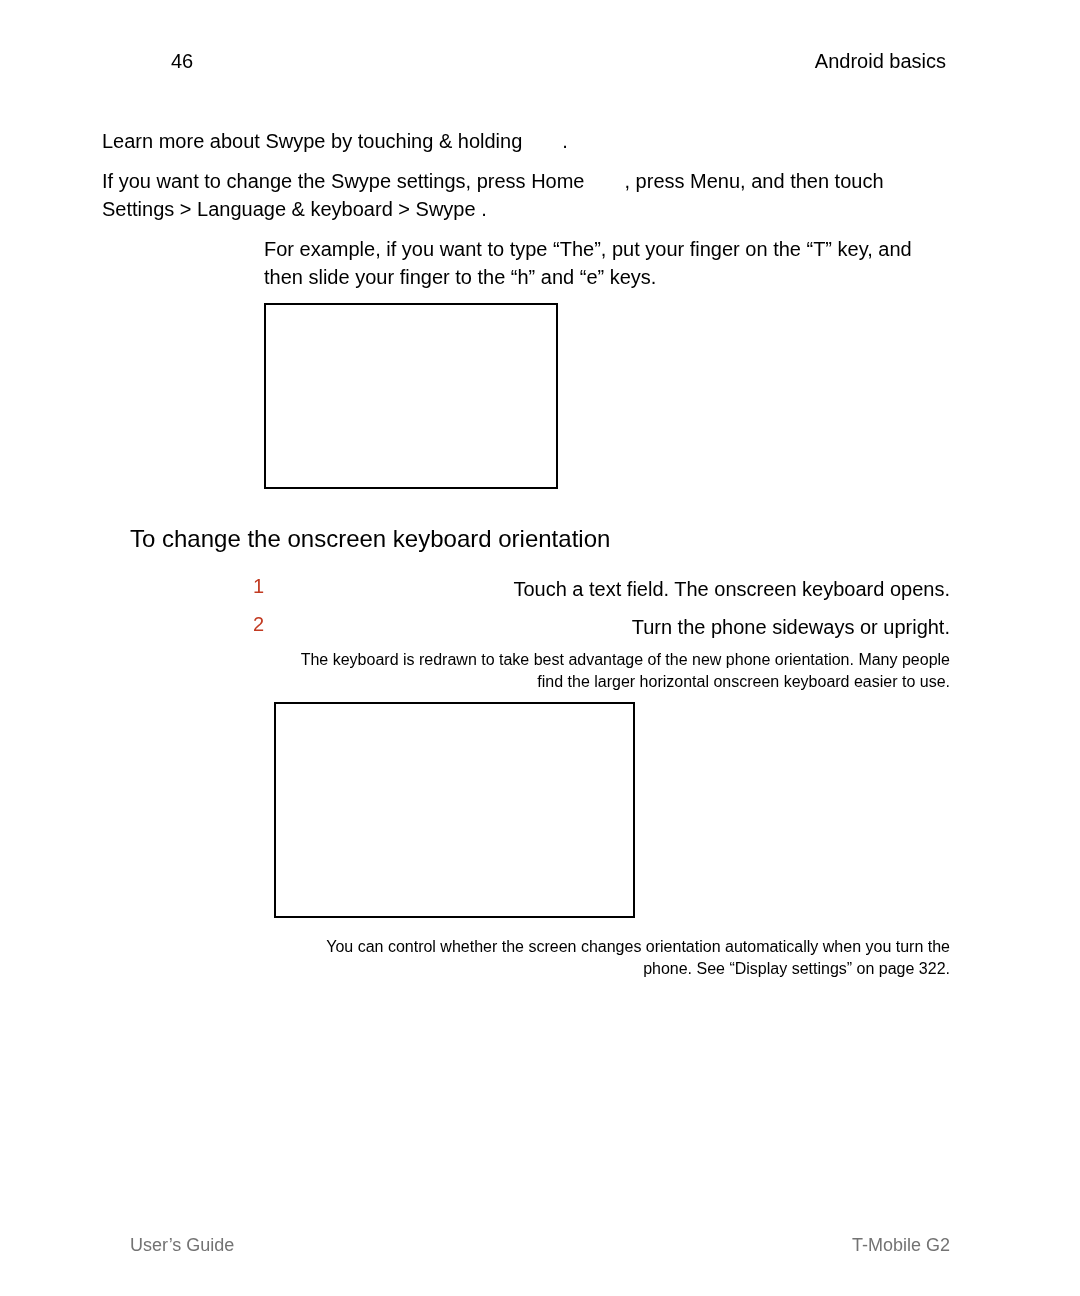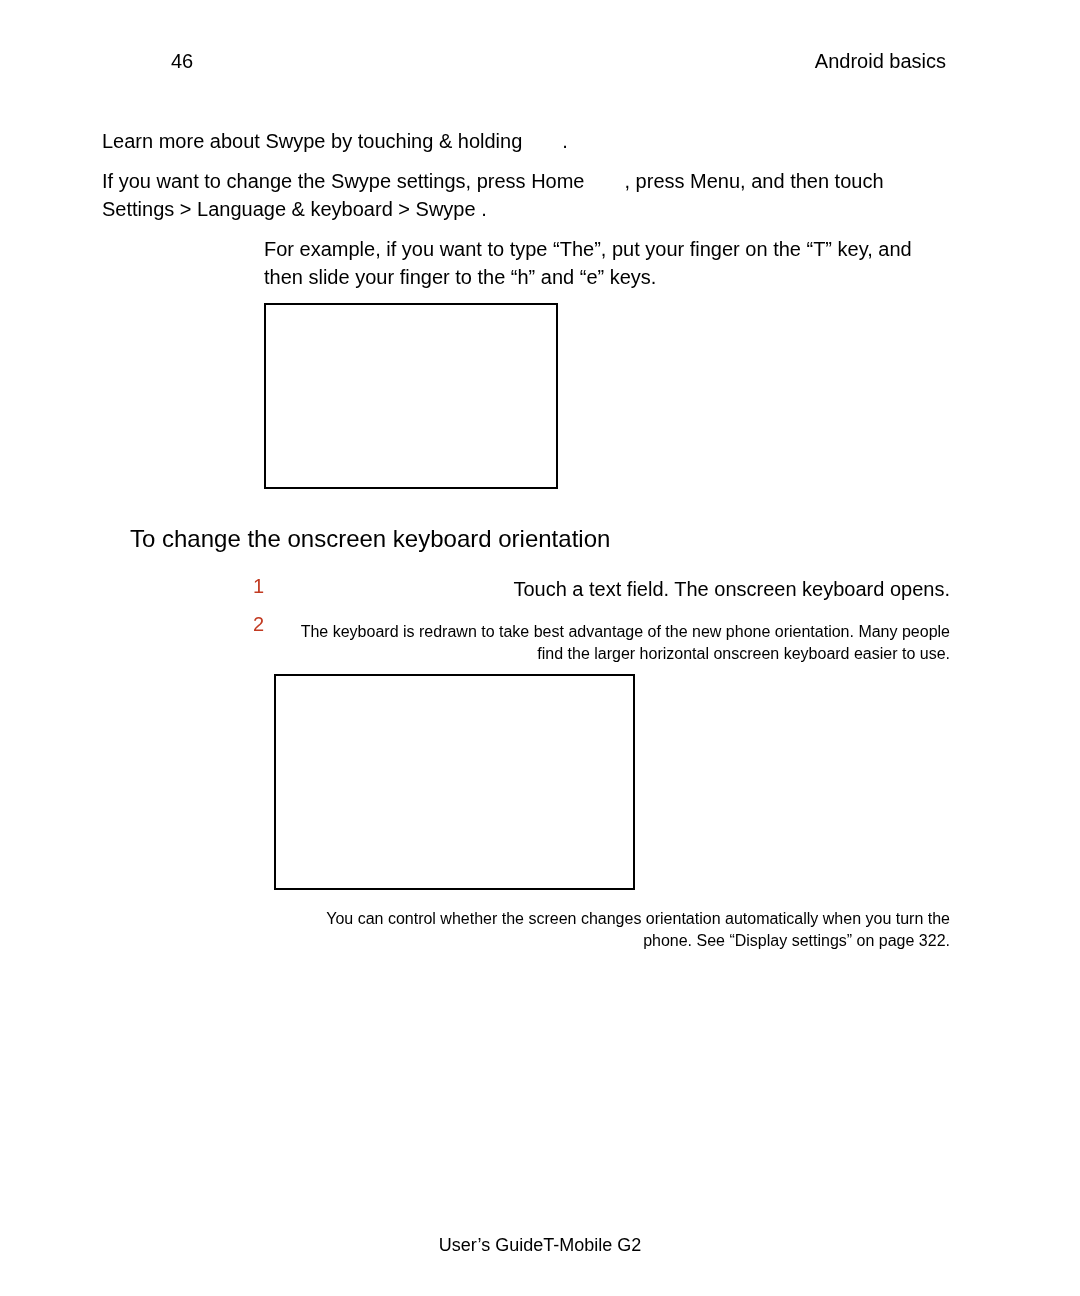--- a/index.html
+++ b/index.html
@@ -78,23 +78,23 @@
     font-size: 16px;
     line-height: 1.4;
     margin-top: 8px;
   }
   .footer-row {
     position: absolute;
     bottom: 40px;
     left: 130px;
     right: 130px;
     display: flex;
-    justify-content: center;
+    justify-content: space-between;
     font-size: 18px;
-    color: #000000;
+    color: #737373;
   }
   .learn-wrap {
     margin-left: -28px;
   }
   .bold-inline {
     font-weight: 500;
   }
 </style>
 </head>
 <body>
@@ -122,20 +122,21 @@
 
   <div class="content-indent" style="margin-left:106px;">
     <div class="ol">
       <div class="ol-item">
         <div class="ol-num">1</div>
         <div class="ol-text">Touch a text field. The onscreen keyboard opens.</div>
       </div>
       <div class="ol-item">
         <div class="ol-num">2</div>
         <div class="ol-text">
+          <span>Turn the phone sideways or upright.</span>
           <div class="sub-para">The keyboard is redrawn to take best advantage of the new phone orientation. Many people find the larger horizontal onscreen keyboard easier to use.</div>
           <div class="img-box-2"></div>
           <div class="sub-para">You can control whether the screen changes orientation automatically when you turn the phone. See “Display settings” on page 322.</div>
         </div>
       </div>
     </div>
   </div>
 
   <div class="footer-row">
     <span>User’s Guide</span>

